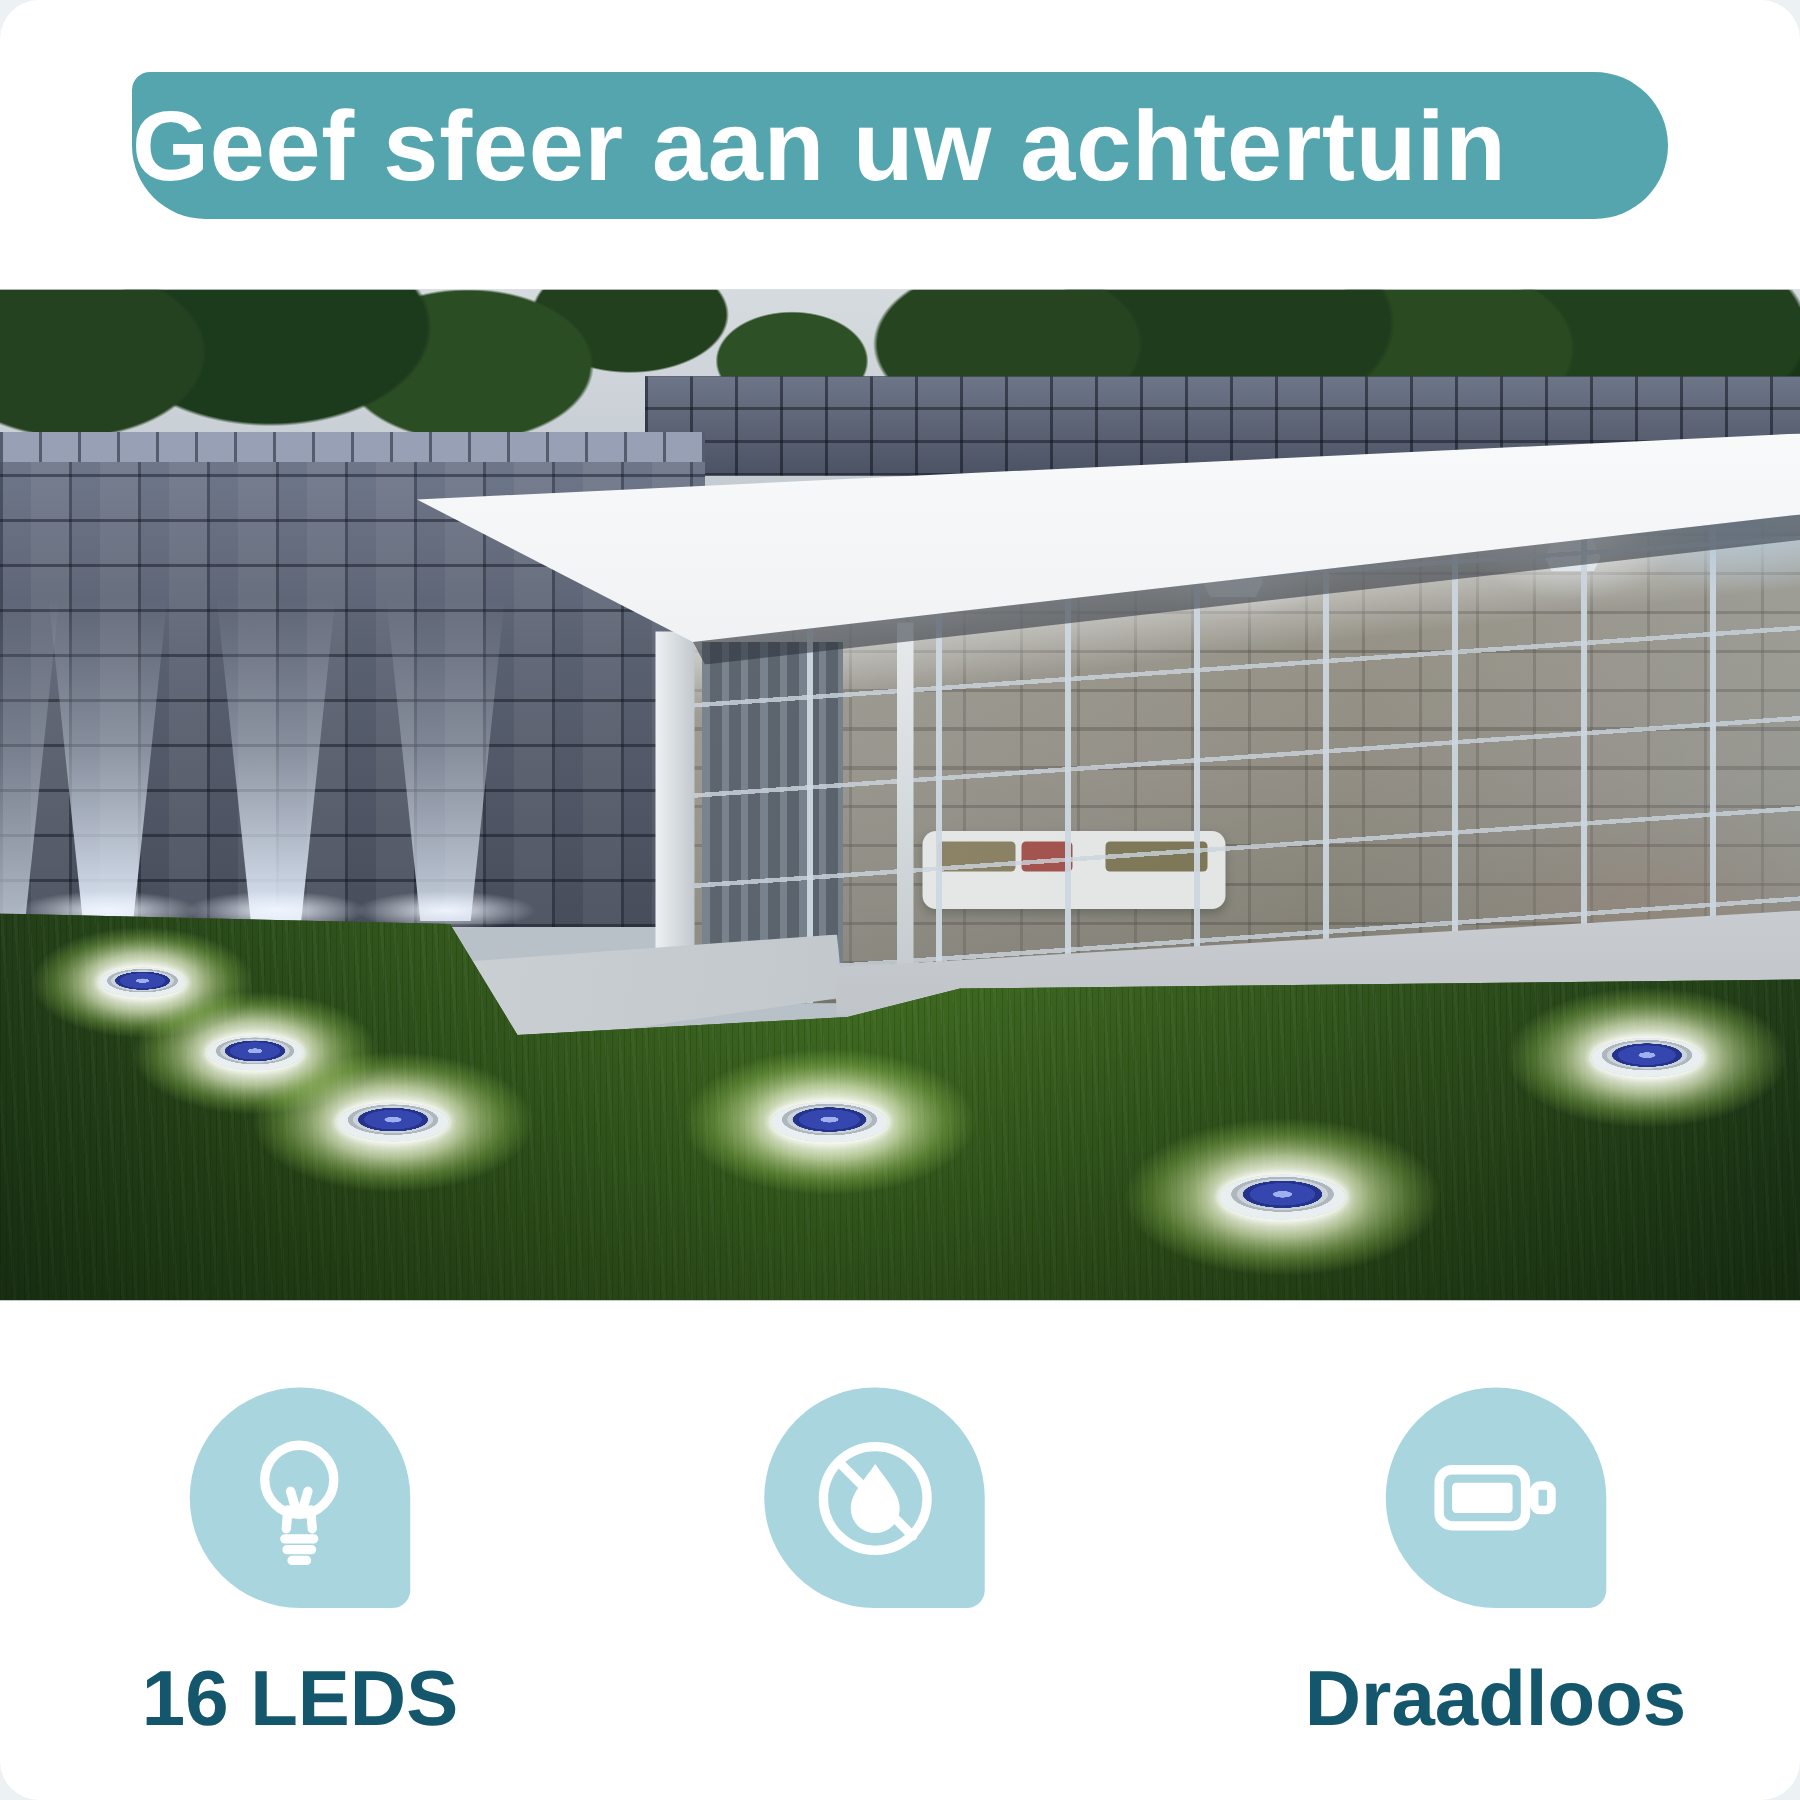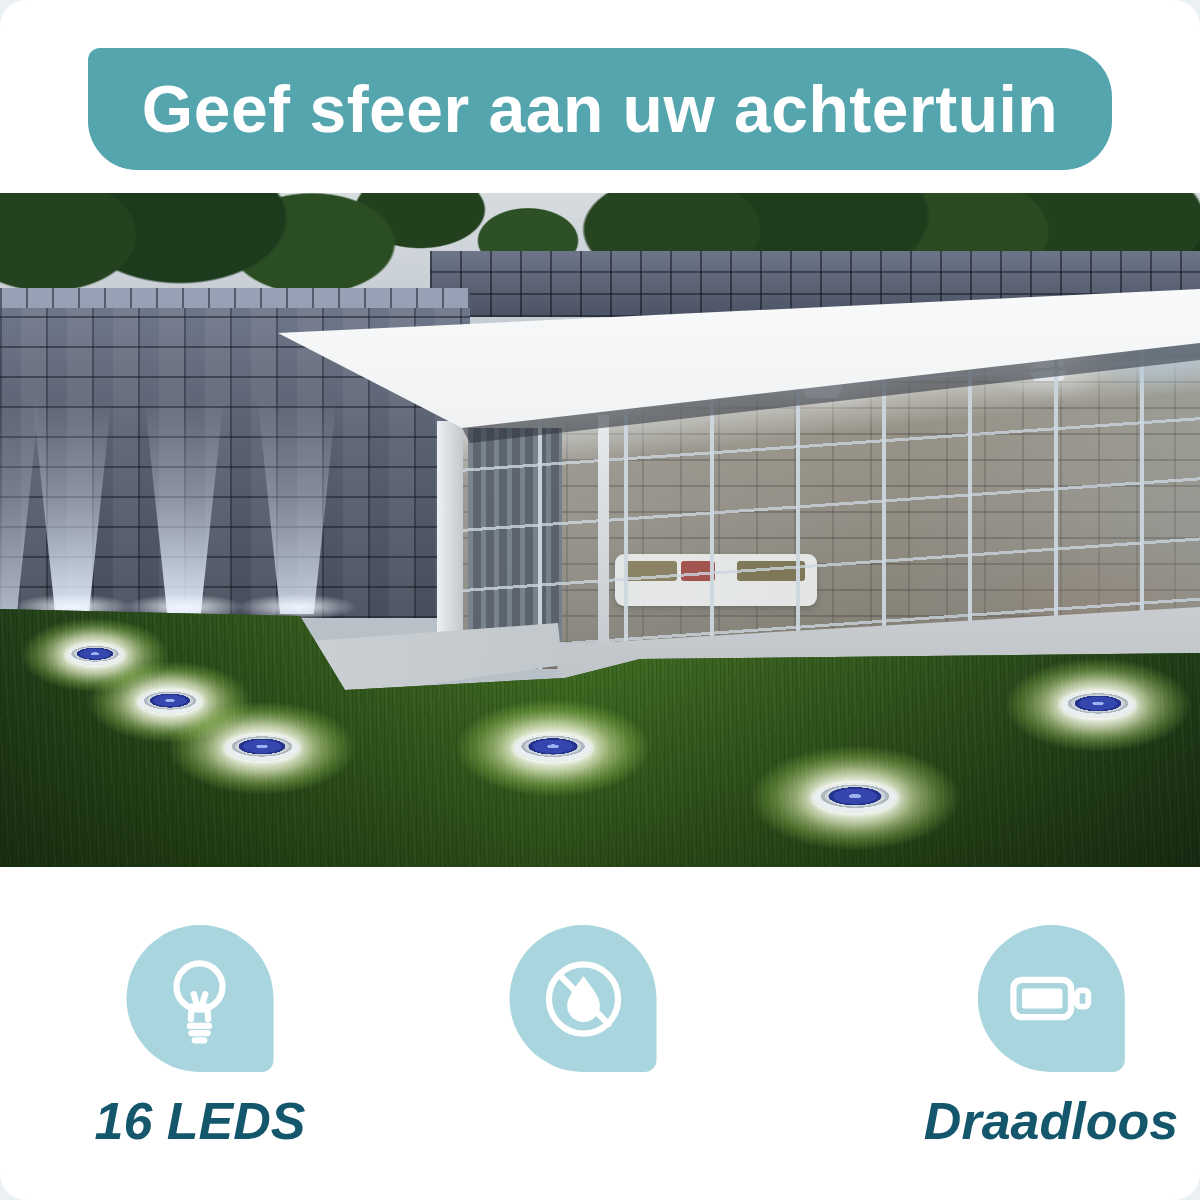--- a/index.html
+++ b/index.html
@@ -8,24 +8,24 @@
     background:var(--page-background,#ECF1F3);
     font-family:"Liberation Sans","DejaVu Sans",sans-serif;
     overflow:hidden;
   }
   .card{
     position:absolute;inset:0;background:var(--card-background,#FFFFFF);
     border-radius:26px;overflow:hidden;
   }
   
   .banner{
-    position:absolute;left:88px;top:48px;width:1024px;height:122px;
+    position:absolute;left:88px;top:48px;width:1024px;height:98px;
     background:var(--banner-teal,#55A5AF);
     border-radius:12px 49px 49px 49px;
-    display:flex;align-items:center;justify-content:center;
+    display:flex;align-items:center;
   }
   .banner-text{
     color:#fff;font-size:66px;font-weight:bold;letter-spacing:.5px;white-space:nowrap;
   }
   
   .photo{position:absolute;left:0;top:193px;width:1200px;height:674px;overflow:hidden;background:#b9c1c8;}
   .photo *{position:absolute;}
   .sky{left:0;top:0;width:1200px;height:170px;background:linear-gradient(180deg,#d6dbdf 0%,#c6cdd3 70%,#bfc6cd 100%);}
   .trees{left:0;top:0;width:1200px;height:140px;background-image:
     radial-gradient(ellipse 150px 95px at 4% 30%,#24421f 58%,transparent 60%),
@@ -108,22 +108,22 @@
   .glight-disc{left:0;top:0;width:var(--dw);height:var(--dh);transform:translate(-50%,-50%);border-radius:50%;
     background:radial-gradient(ellipse 46% 44% at 50% 44%,#9fb0f0 0 16%,#3546ae 17% 56%,#24338c 57% 68%,#ccd4d9 69% 78%,#aeb7bd 79% 88%,#e9eef1 89% 100%);
     box-shadow:0 0 16px 5px rgba(255,255,255,.85),0 0 4px 1px rgba(255,255,255,.9);}
   
   .feature{position:absolute;top:925px;transform:translateX(-50%);text-align:center;}
   .bubble{width:147px;height:147px;margin:0 auto;
     background:var(--icon-bubble-blue,#A9D6DE);
     border-radius:50% 50% 12px 50%;
     display:flex;align-items:center;justify-content:center;}
   .bubble svg{display:block;}
-  .feature-label{margin-top:19px;font-size:52px;font-weight:bold;
-    color:var(--label-teal,#14566B);white-space:nowrap;font-style:italic;}
+  .feature-label{margin-top:31px;font-size:52px;font-weight:bold;
+    color:var(--label-teal,#14566B);white-space:nowrap;}
 </style>
 </head>
 <body>
 
 <div class="card">
 
   <div class="banner">
     <span class="banner-text">Geef sfeer aan uw achtertuin</span>
   </div>
 
@@ -217,21 +217,21 @@
   <div class="feature" style="left:583px;">
     <div class="bubble">
       <svg width="96" height="96" viewBox="0 0 100 100">
         <circle cx="50" cy="50" r="36" fill="none" stroke="#fff" stroke-width="6.5"></circle>
         <path d="M50 26 c9 13 17 21 17 31 a17 17 0 0 1 -34 0 c0 -10 8 -18 17 -31 z" fill="#fff"></path>
         <line x1="25" y1="25" x2="76" y2="76" stroke="#fff" stroke-width="6.5" stroke-linecap="round"></line>
       </svg>
     </div>
   </div>
 
-  <div class="feature" style="left:1051px;">
+  <div class="feature" style="left:997px;">
     <div class="bubble">
       <svg width="96" height="96" viewBox="0 0 100 100">
         <rect x="11" y="30" width="60" height="39" rx="9" fill="none" stroke="#fff" stroke-width="6.5"></rect>
         <rect x="77" y="41" width="12" height="17" rx="4" fill="none" stroke="#fff" stroke-width="6"></rect>
         <rect x="20" y="39" width="42" height="21" rx="3" fill="#fff"></rect>
       </svg>
     </div>
     <div class="feature-label">Draadloos</div>
   </div>
 

